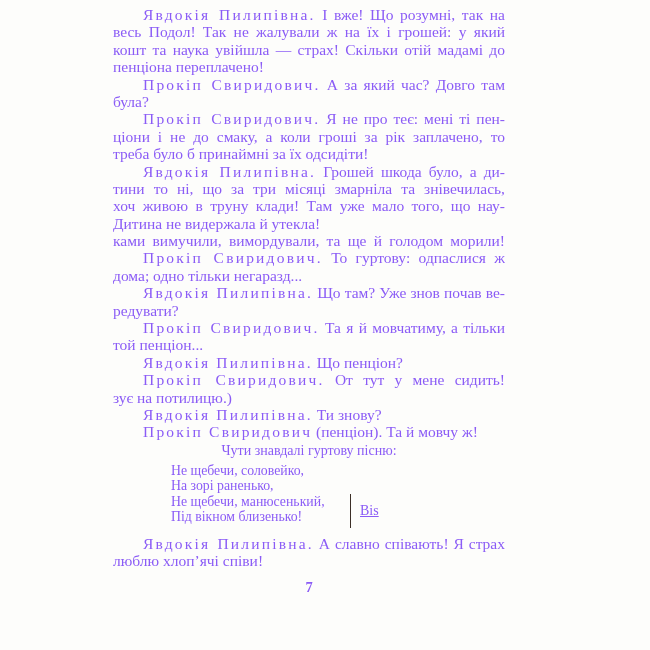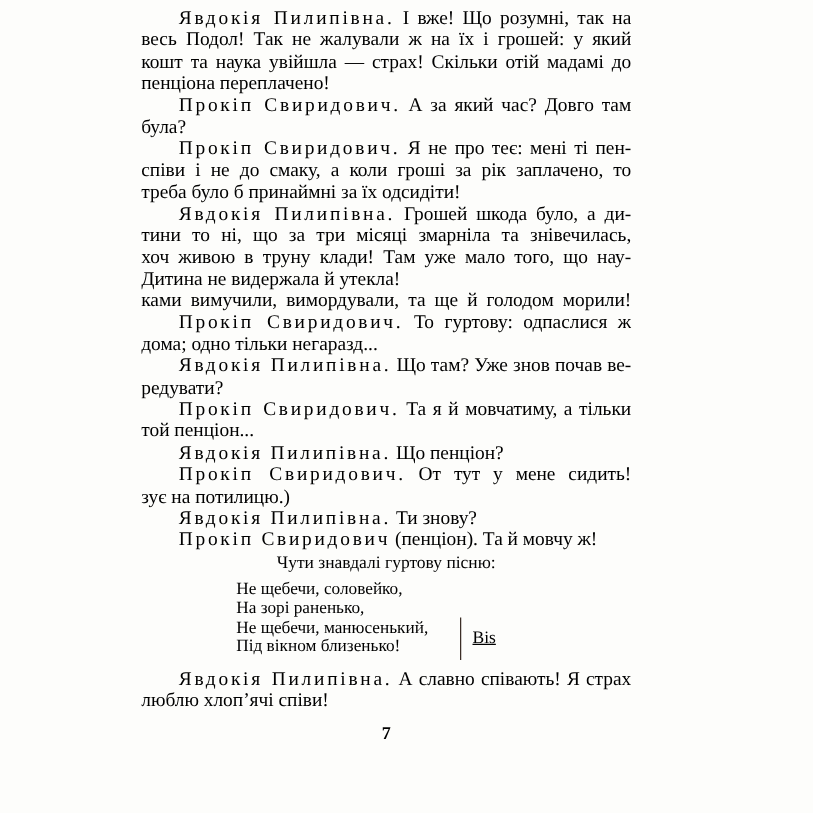--- a/index.html
+++ b/index.html
@@ -34,21 +34,21 @@
   .it { }
   .stage {
     margin-top: 2px;
     font-size: 14px;
     line-height: 15px;
     text-align: center;
   }
   .song {
     position: relative;
     margin-top: 5px;
-    margin-left: 76px;
+    margin-left: 58px;
     height: 62px;
   }
   .song-line {
     font-size: 13.8px;
     line-height: 15.5px;
     height: 15.5px;
   }
   .bis-bar {
     position: absolute;
     left: 179px;
@@ -70,37 +70,37 @@
     margin-top: 9px;
     text-align: center;
     font-size: 14.5px;
     font-weight: 700;
     line-height: 16px;
   }
 </style>
 </head>
 <body>
 
-<div class="page" style="background: rgb(253, 253, 251); color: #000000;">
+<div class="page" style="background: rgb(253, 253, 251); color: #8b5cf6;">
   <div class="text-block">
 
     <div id="dlg-top">
         <div class="para">
           <div class="line first"><span class="sp-name">Явдокія Пилипівна.</span><span class="txt"> І вже! Що розумні, так на</span></div>
           <div class="line"><span class="txt">весь Подол! Так не жалували ж на їх і грошей: у який</span></div>
           <div class="line"><span class="txt">кошт та наука увійшла — страх! Скільки отій мадамі до</span></div>
           <div class="line last"><span class="txt">пенціона переплачено!</span></div>
         </div>
         <div class="para">
           <div class="line first"><span class="sp-name">Прокіп Свиридович.</span><span class="txt"> А за який час? Довго там по-</span></div>
           <div class="line last"><span class="txt">була?</span></div>
         </div>
         <div class="para">
           <div class="line first"><span class="sp-name">Прокіп Свиридович.</span><span class="txt"> Я не про теє: мені ті пен-</span></div>
-          <div class="line"><span class="txt">співи і не до смаку, а коли гроші за рік заплачено, то</span></div>
+          <div class="line"><span class="txt">ціони і не до смаку, а коли гроші за рік заплачено, то</span></div>
           <div class="line last"><span class="txt">треба було б принаймні за їх одсидіти!</span></div>
         </div>
         <div class="para">
           <div class="line first"><span class="sp-name">Явдокія Пилипівна.</span><span class="txt"> Грошей шкода було, а ди-</span></div>
           <div class="line"><span class="txt">тини то ні, що за три місяці змарніла та знівечилась,</span></div>
           <div class="line"><span class="txt">хоч живою в труну клади! Там уже мало того, що нау-</span></div>
           <div class="line last"><span class="txt">Дитина не видержала й утекла!</span></div>
           <div class="line"><span class="txt">ками вимучили, вимордували, та ще й голодом морили!</span></div>
         </div>
         <div class="para">

